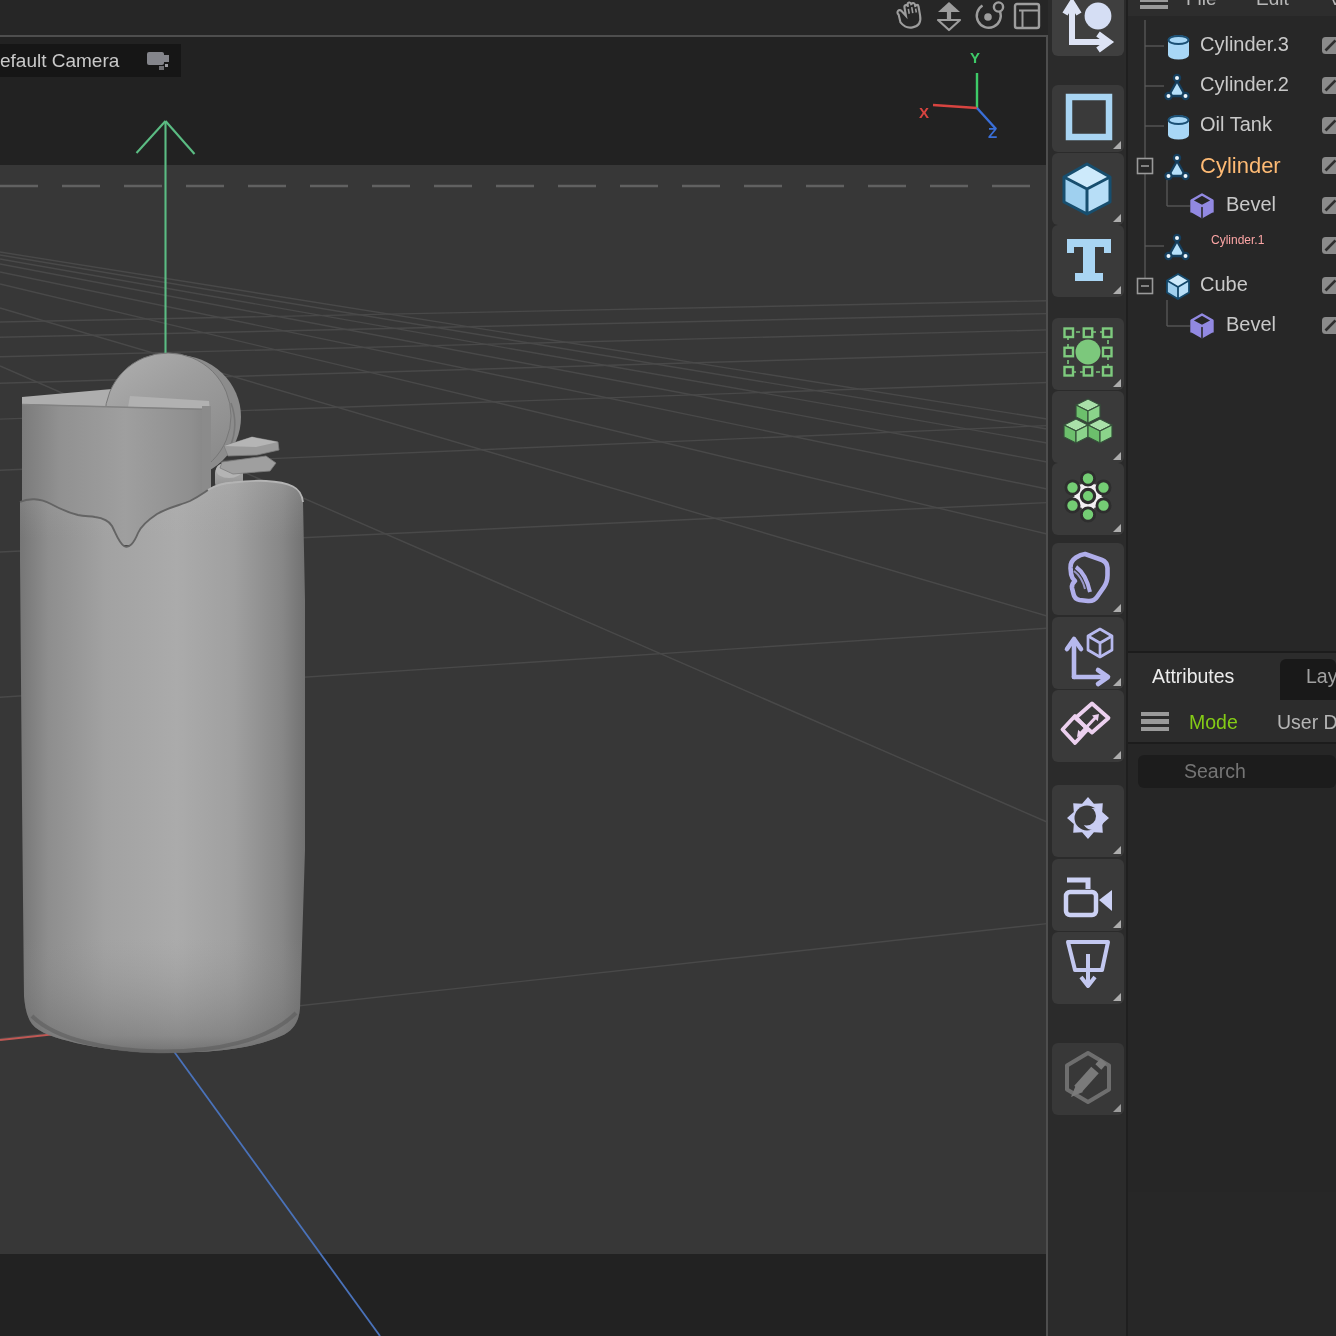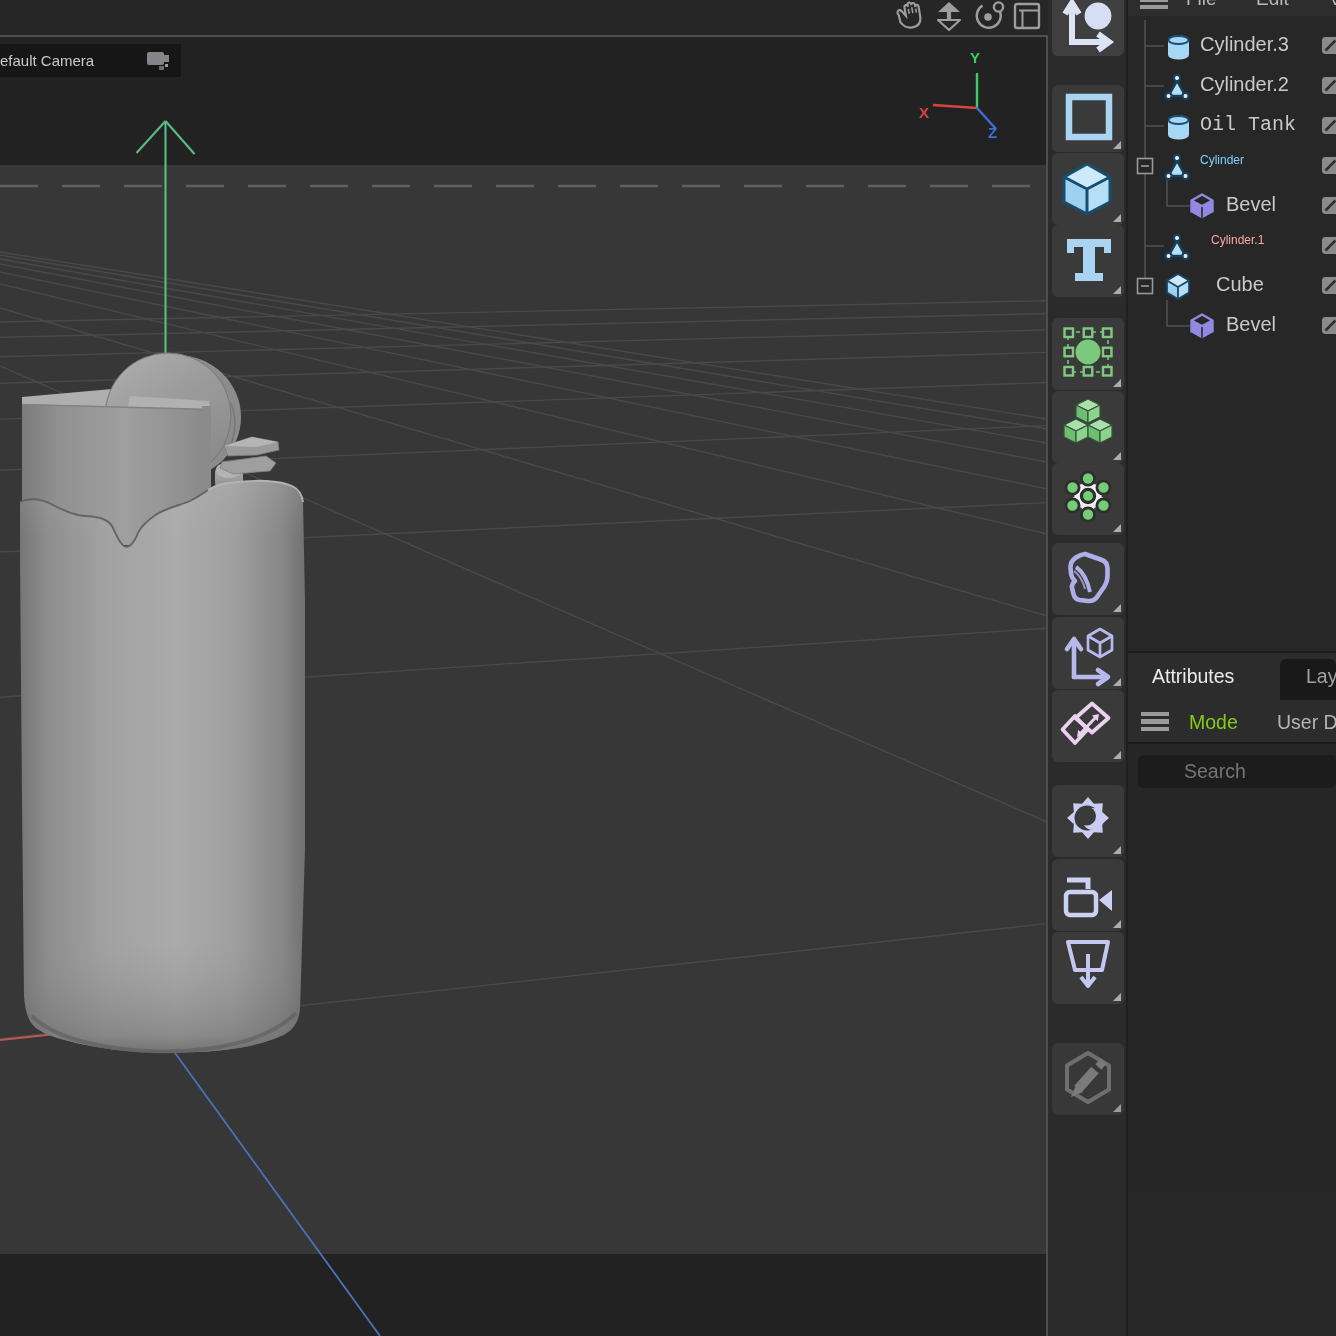--- a/index.html
+++ b/index.html
@@ -178,21 +178,21 @@
       <path d="M 982.5,5.5 A 12 12 0 1 0 1000,11.5"></path>
       <circle cx="998.5" cy="7" r="4.6"></circle>
       <circle cx="988" cy="17" r="3.8" fill="#9d9d9d" stroke="none"></circle>
 
       <rect x="1015" y="4" width="24" height="24" rx="2"></rect>
       <path d="M 1019,10.5 L 1039,10.5 M 1022.5,10.5 L 1022.5,28" stroke-width="2"></path>
     </g>
   </svg>
 
   <div class="abs" style="left:0;top:44px;width:181px;height:33px;background:#161616;opacity:0.92;"></div>
-  <div class="abs" style="left:0;top:44px;height:33px;line-height:33px;color:#c9c9c9;font-size:15px;white-space:nowrap;">efault Camera</div>
+  <div class="abs" style="left:0;top:44px;height:33px;line-height:33px;color:#c9c9c9;font-size:19px;white-space:nowrap;">efault Camera</div>
   <svg class="abs" style="left:146px;top:49px;" width="30" height="24" viewBox="0 0 30 24">
     <rect x="1" y="3" width="17" height="13" rx="2" fill="#84858b"></rect>
     <rect x="18" y="6" width="5" height="7" fill="#84858b"></rect>
     <rect x="13" y="17" width="5" height="4" fill="#6e6e72"></rect>
     <rect x="19" y="15" width="3" height="3" fill="#9b9ba0"></rect>
   </svg>
 </div>
 
 <div class="abs" id="toolbar" style="left:1048px;top:0;width:80px;height:1336px;background:#2b2b2b;"></div>
 <div class="abs" style="left:1046px;top:37px;width:2px;height:1299px;background:#4e4e4e;"></div>
@@ -454,25 +454,25 @@
         </g>
       <g transform="translate(194,317)">
           <rect width="17" height="17" rx="3.5" fill="#8a8a8a"></rect>
           <line x1="3.5" y1="13.5" x2="13.5" y2="3.5" stroke="#2e2e2e" stroke-width="2.6"></line>
         </g>
     </g>
   </svg>
 
   <div class="abs" style="left:72px;top:33px;font-size:20px;color:#c9c9c9;">Cylinder.3</div>
   <div class="abs" style="left:72px;top:73px;font-size:20px;color:#c9c9c9;text-align:right;">Cylinder.2</div>
-  <div class="abs" style="left:72px;top:113px;font-size:20px;color:#c9c9c9;font-family:Liberation Mono, monospace;">Oil Tank</div>
-  <div class="abs" style="left:72px;top:153px;font-size:12px;color:#7dd3fc;">Cylinder</div>
+  <div class="abs" style="left:72px;top:113px;font-size:20px;color:#c9c9c9;">Oil Tank</div>
+  <div class="abs" style="left:72px;top:153px;font-size:22px;color:#fdba74;">Cylinder</div>
   <div class="abs" style="left:98px;top:193px;font-size:20px;color:#c9c9c9;">Bevel</div>
   <div class="abs" style="left:72px;top:233px;font-size:12px;color:#fca5a5;margin-left:11px;">Cylinder.1</div>
-  <div class="abs" style="left:72px;top:273px;font-size:20px;color:#c9c9c9;margin-left:16px;">Cube</div>
+  <div class="abs" style="left:72px;top:273px;font-size:20px;color:#c9c9c9;">Cube</div>
   <div class="abs" style="left:98px;top:313px;font-size:20px;color:#c9c9c9;">Bevel</div>
 
   <div class="abs" style="left:0;top:651px;width:208px;height:2px;background:#1c1c1c;"></div>
   <div class="abs" style="left:0;top:653px;width:208px;height:47px;background:#2c2c2c;"></div>
   <div class="abs" style="left:152px;top:659px;width:56px;height:41px;background:#191919;border-radius:6px 6px 0 0;"></div>
   <div class="abs" style="left:24px;top:653px;height:47px;line-height:47px;font-size:19.5px;color:#ececec;">Attributes</div>
   <div class="abs" style="left:178px;top:653px;height:47px;line-height:47px;font-size:19.5px;color:#a0a0a0;">Layers</div>
 
   <div class="abs" style="left:0;top:700px;width:208px;height:44px;background:#2c2c2c;border-bottom:2px solid #1c1c1c;box-sizing:border-box;"></div>
   <div class="abs" style="left:13px;top:712px;width:28px;height:4.4px;background:#9a9a9a;"></div>

